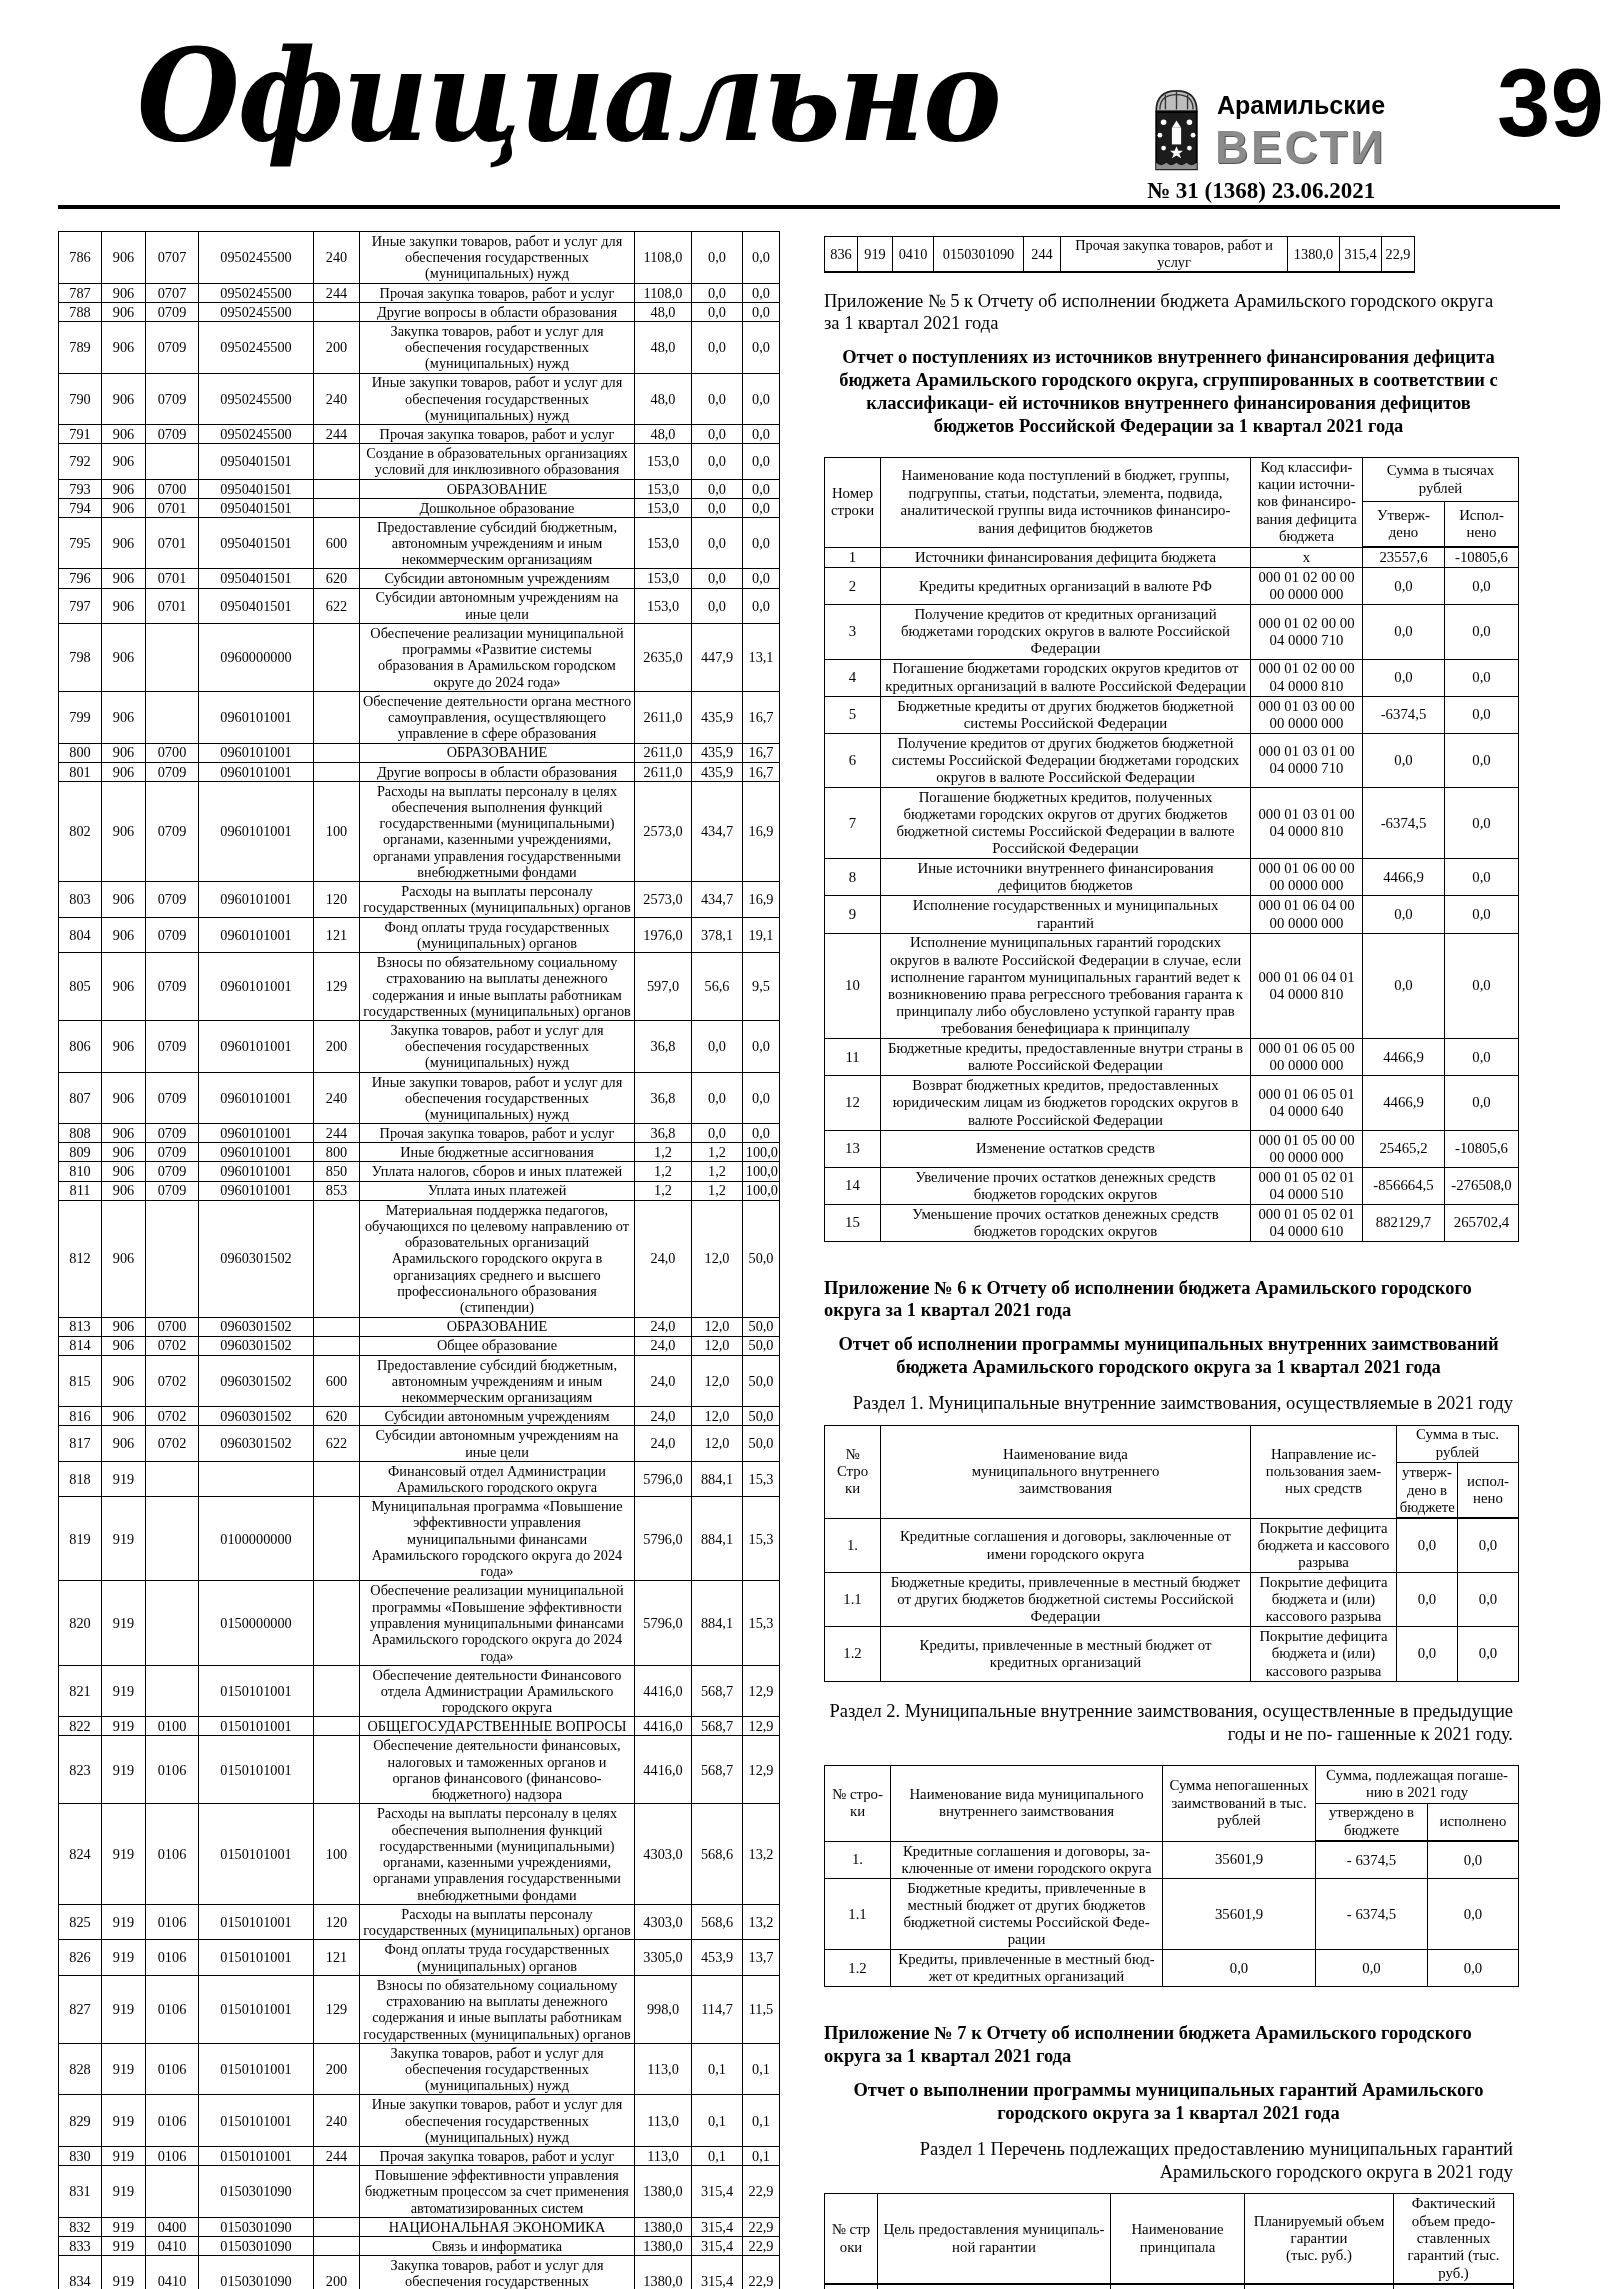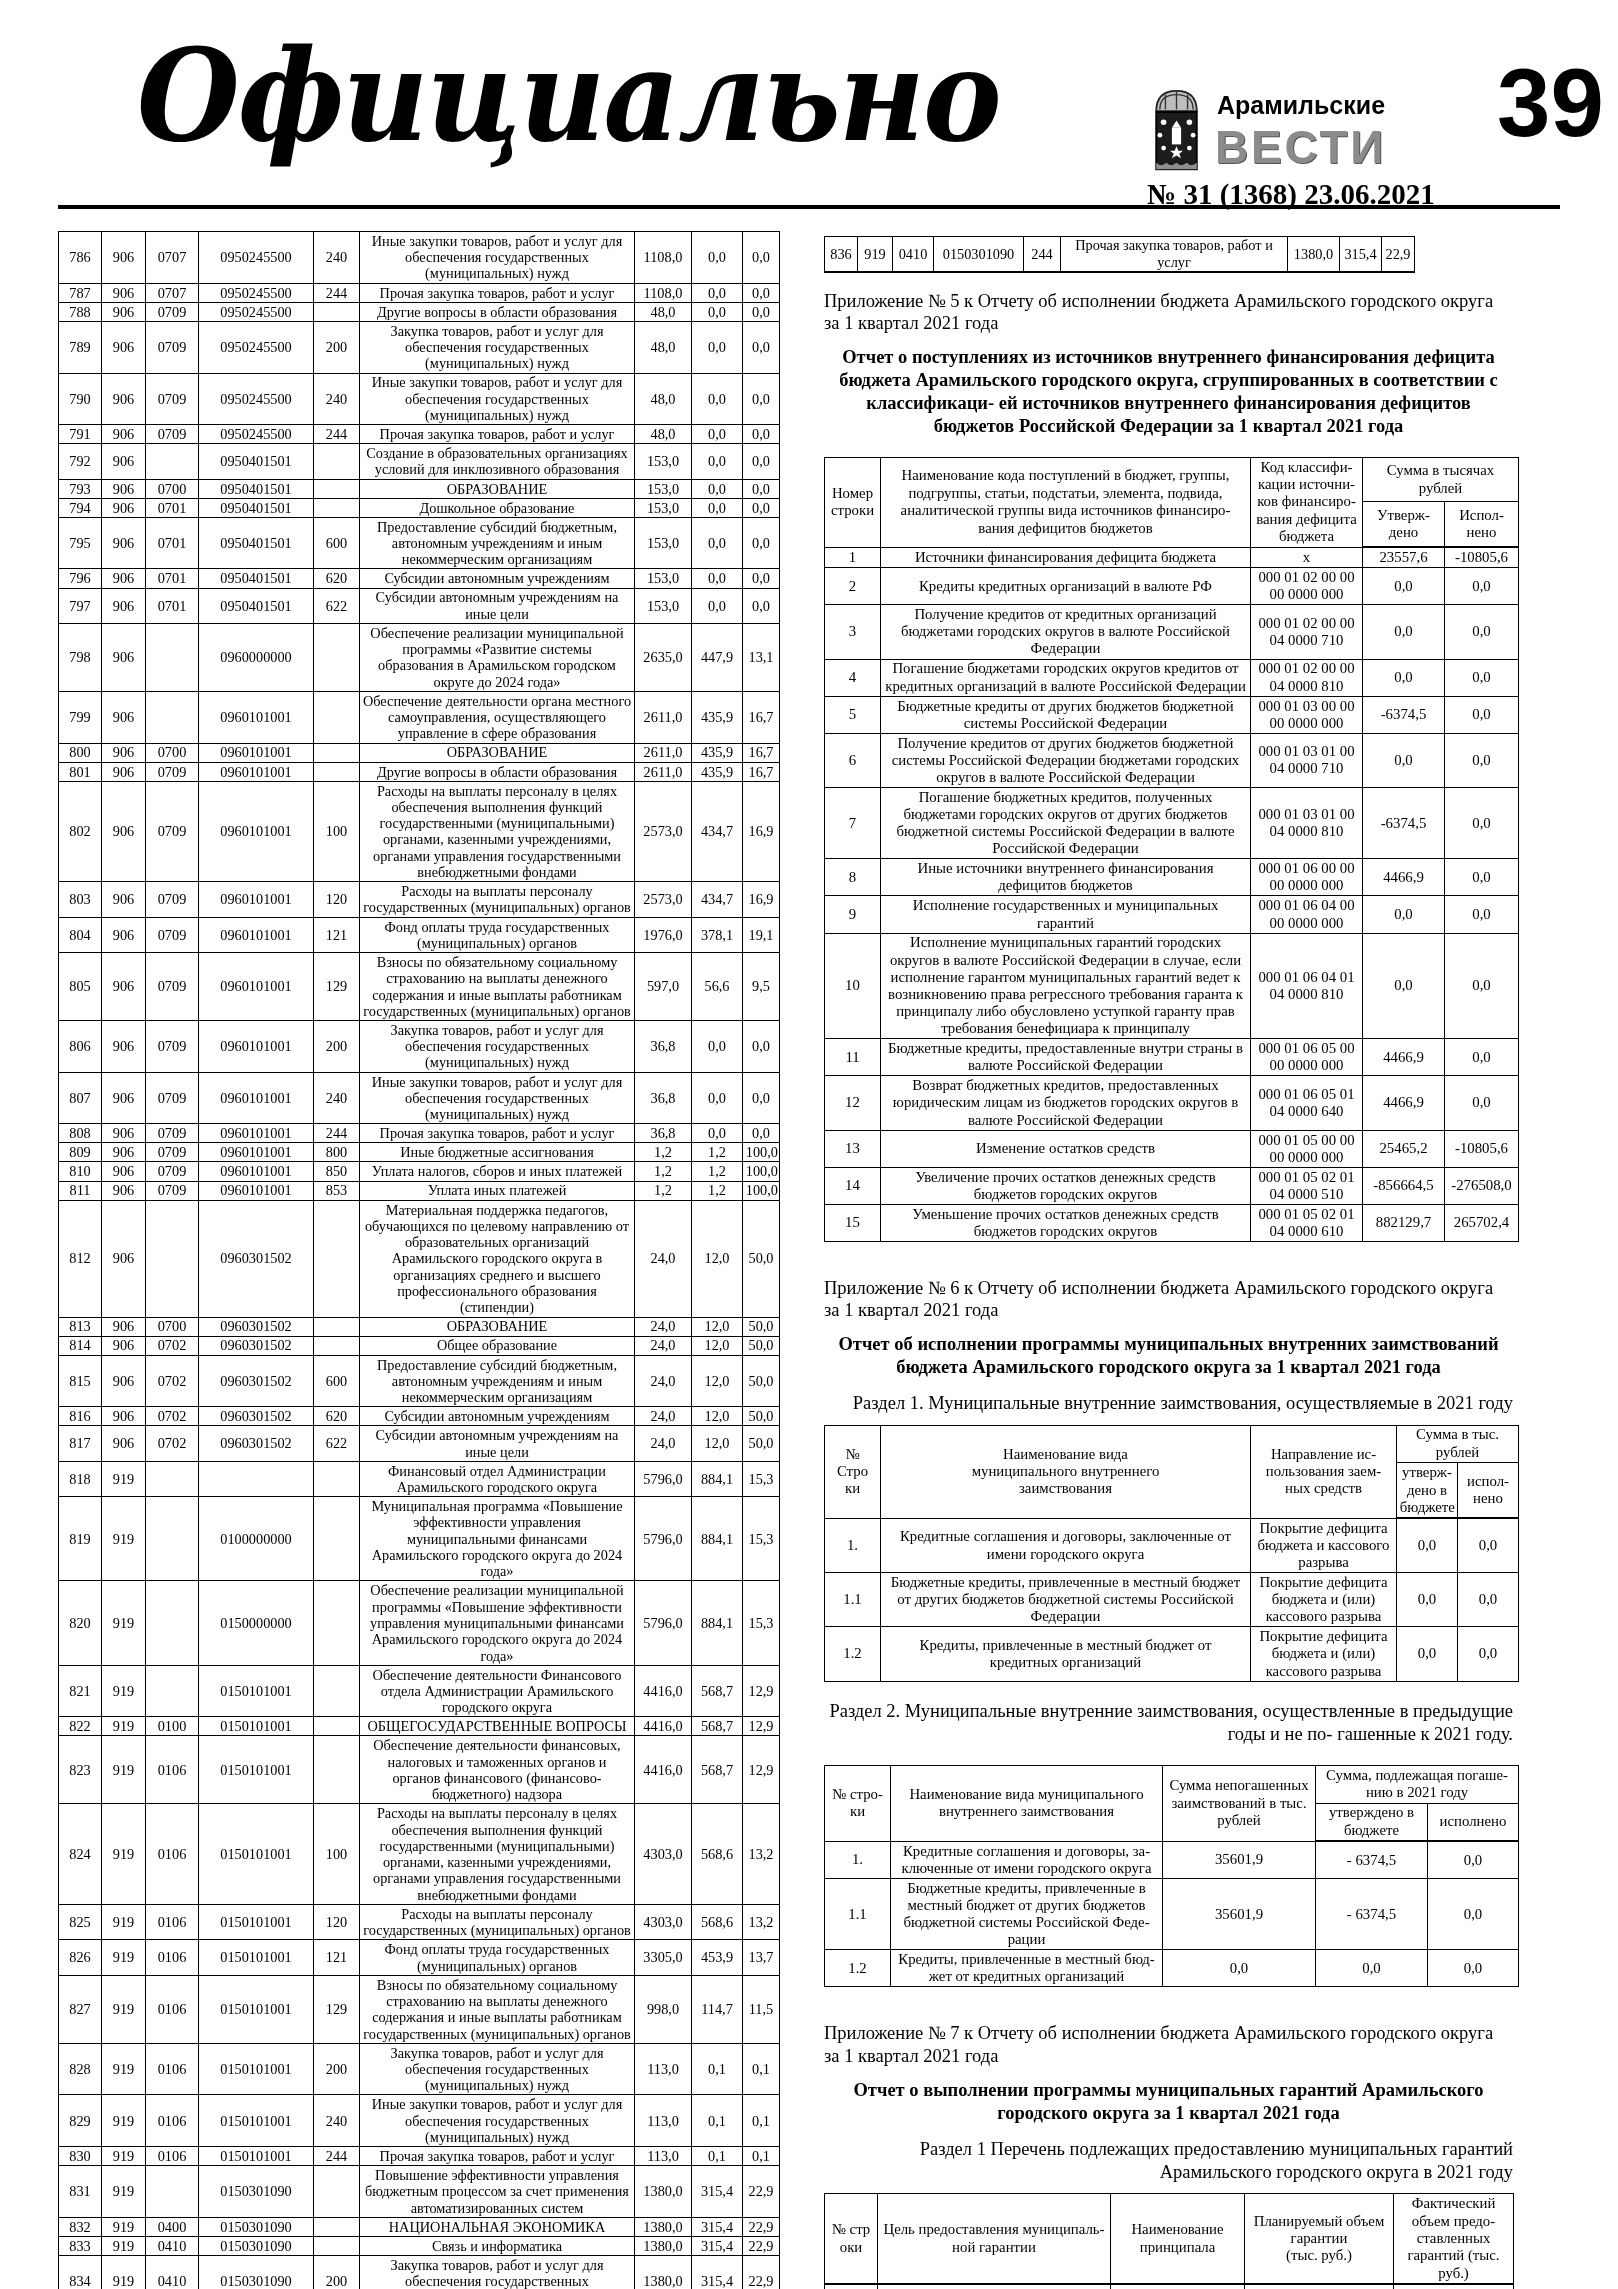--- a/index.html
+++ b/index.html
@@ -14,21 +14,21 @@
       font-size:118px;letter-spacing:-1.8px;transform:scaleY(1.08);}
   .brand{position:absolute;left:1147px;top:85px;width:369px;}
   .emblem{position:absolute;left:0;top:1.8px;width:59px;height:89px;}
   .brand-top{position:absolute;left:70px;top:5.5px;
       font-family:"Liberation Sans", sans-serif;font-weight:700;font-size:25px;}
   .brand-bottom{position:absolute;left:68px;top:35px;
       font-family:"Liberation Sans", sans-serif;font-weight:700;font-size:46px;
       color:#8b8b8b;letter-spacing:2.8px;text-shadow:0.9px 0.9px 0 #555;}
   .page-number{position:absolute;left:1497px;top:55px;
       font-family:"Liberation Sans", sans-serif;font-weight:700;font-size:96px;line-height:1;}
-  .issue-line{position:absolute;left:1147px;top:178px;font-weight:700;font-size:29px;text-align:right;}
+  .issue-line{position:absolute;left:1147px;top:178px;font-weight:700;font-size:23px;text-align:right;}
   .mast-rule{position:absolute;left:58px;right:59px;top:205px;height:3.7px;background:#000;}
 
   
   .content{position:absolute;top:231px;left:58px;width:1514px;display:flex;}
   .col-left{width:722px;flex:0 0 722px;}
   .col-right{width:689px;flex:0 0 689px;margin-left:44px;}
 
   
   table{border-collapse:collapse;table-layout:fixed;}
   td,th{border:1.4px solid #000;padding:0.9px 2.8px;text-align:center;vertical-align:middle;
@@ -43,21 +43,21 @@
   .t-app6b{width:694px;}
   .t-app7{width:688px;}
 
   
   .appendix-heading{font-size:18.5px;line-height:1.22;}
   .appendix-title{text-align:center;font-weight:700;font-size:18.5px;line-height:1.25;}
   .section-caption{font-size:18.5px;line-height:1.25;}
   .cap-left{text-align:right;padding-left:26px;}
   .cap-center{text-align:right;}
   .sp-a{margin-top:16.6px;}  .sp-b{margin-top:11px;}  .sp-c{margin-top:18.5px;}
-  .sp-d{margin-top:35px;}  .sp-e{margin-top:13px;}  .sp-f{margin-top:9.2px;}
+  .sp-d{margin-top:35px;font-weight:bold;}  .sp-e{margin-top:13px;}  .sp-f{margin-top:9.2px;}
 </style>
 </head>
 <body>
 
 <div class="page">
 
   <div class="masthead">
     <div class="script-title">Официально</div>
 
     <div class="brand">

